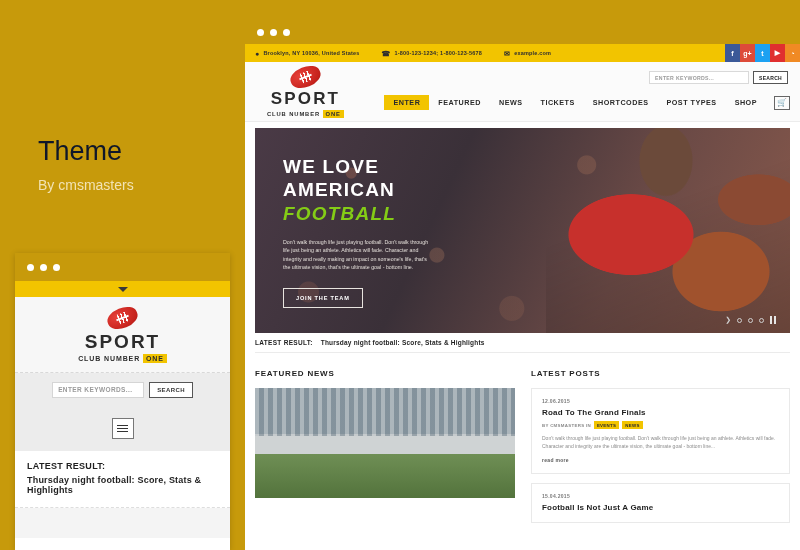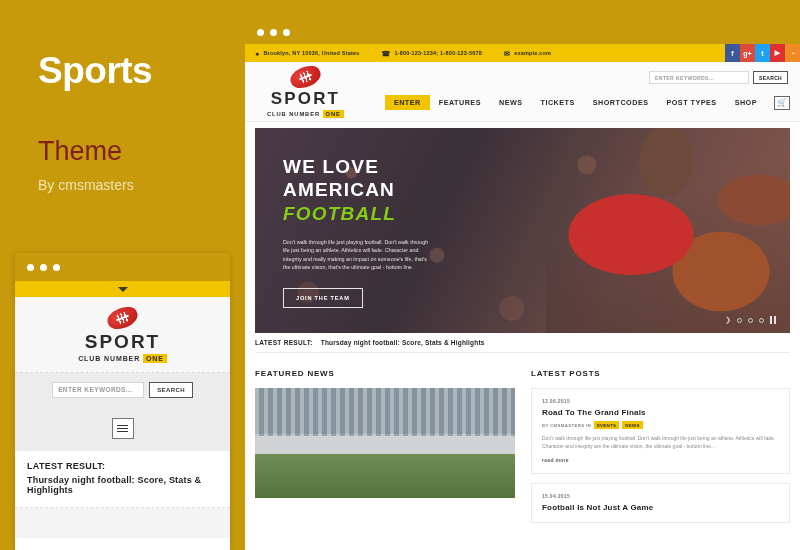--- a/index.html
+++ b/index.html
@@ -12,21 +12,21 @@
 
   
   .promo { position: absolute; left: 0; top: 0; width: 245px; height: 550px; }
   .promo-title {
     position: absolute; left: 38px; top: 52px;
     font-size: 37px; line-height: 38px; font-weight: bold; color: #fff;
     letter-spacing: -0.5px;
   }
   .promo-sub {
     position: absolute; left: 38px; top: 136px;
-    font-size: 27px; color: #7f1d1d; font-weight: 300; letter-spacing: 0px;
+    font-size: 27px; color: #0f172a; font-weight: 300; letter-spacing: 0px;
   }
   .promo-by {
     position: absolute; left: 38px; top: 177px;
     font-size: 14px; color: #f2e3b4;
   }
 
   
   .mobile {
     position: absolute; left: 15px; top: 253px; width: 215px; height: 297px;
     background: #fff; box-shadow: 0 1px 6px rgba(0,0,0,.18);
@@ -140,21 +140,20 @@
   .p-meta { display: flex; align-items: center; gap: 3px; margin-top: 4px; font-size: 4.4px; font-weight: bold; color: #8a8a8a; letter-spacing: .3px; }
   .tag { background: #f2c400; color: #2a2a2a; padding: 1.5px 3px; font-size: 4.4px; font-weight: bold; letter-spacing: .3px; }
   .p-ex { font-size: 5px; line-height: 7.6px; color: #8d8d8d; margin-top: 6px; }
   .p-more { font-size: 5px; font-weight: bold; color: #5a5a5a; margin-top: 7px; letter-spacing: .3px; }
 </style>
 </head>
 <body>
 
 <div class="promo">
   <div class="promo-title">
-    <div>Sports</div>
   </div>
   <div class="promo-sub">Theme</div>
   <div class="promo-by">By cmsmasters</div>
 </div>
 
 <div class="mobile">
   <div class="mob-chrome">
     <span class="mob-dot"></span>
     <span class="mob-dot"></span>
     <span class="mob-dot"></span>
@@ -225,21 +224,21 @@
       </div>
     </div>
 
     <div class="hdr-search">
       <div class="hs-input">ENTER KEYWORDS...</div>
       <div class="hs-btn">SEARCH</div>
     </div>
 
     <div class="nav">
       <a class="active">ENTER</a>
-      <a>FEATURES</a>
+      <a>FEATURED</a>
       <a>NEWS</a>
       <a>TICKETS</a>
       <a>SHORTCODES</a>
       <a>POST TYPES</a>
       <a>SHOP</a>
       <div class="cart">🛒</div>
     </div>
   </div>
 
   <div class="hero">

